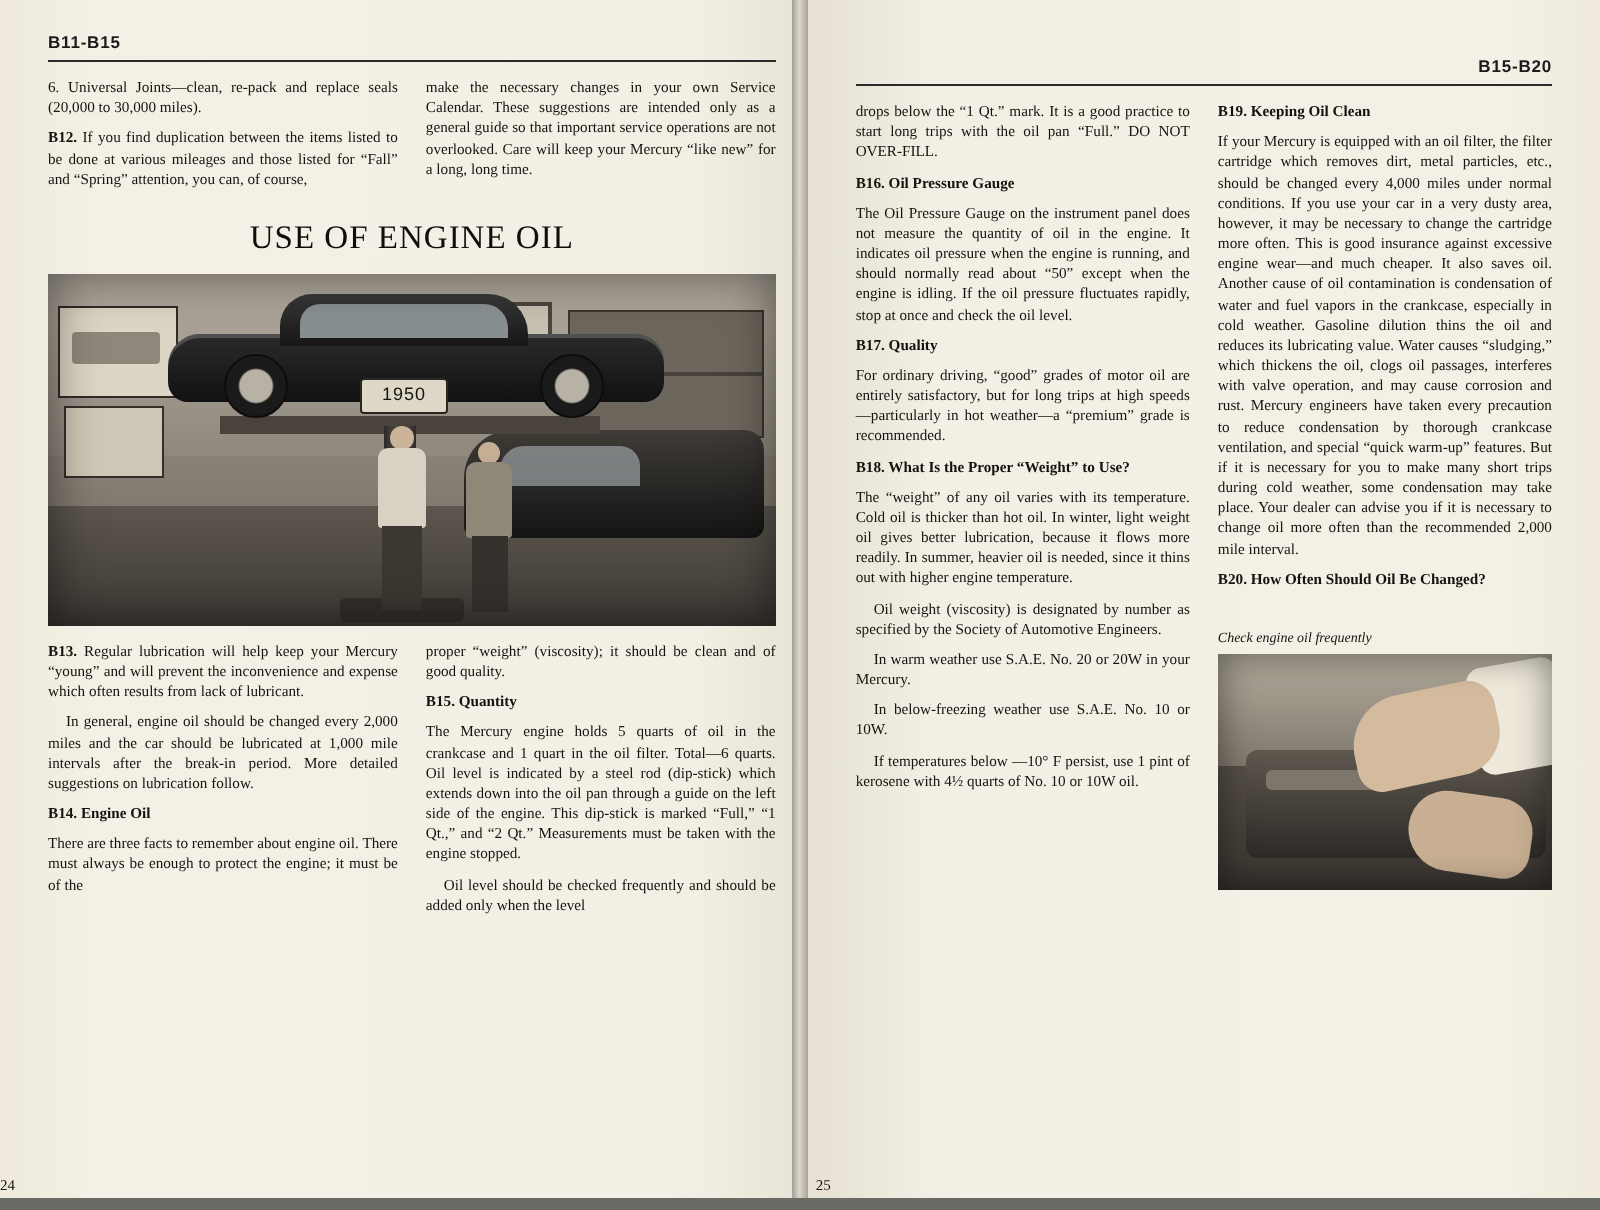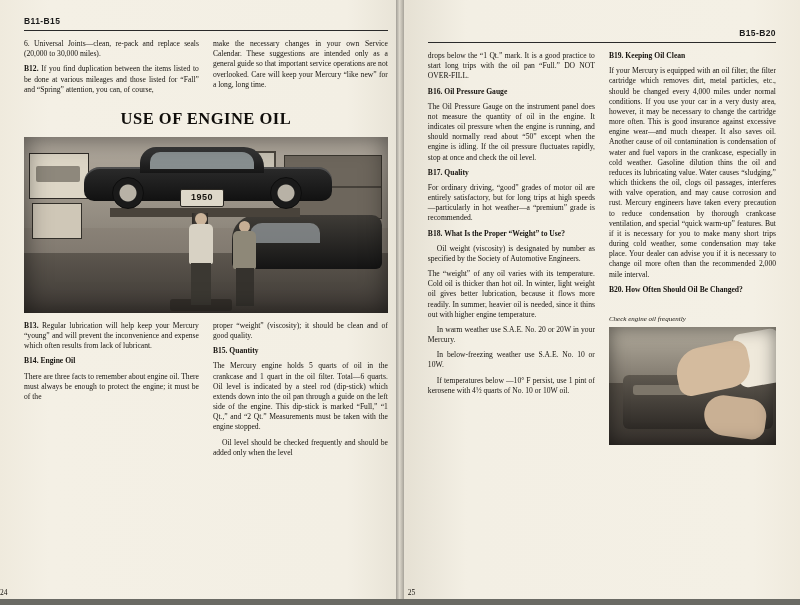--- a/index.html
+++ b/index.html
@@ -66,21 +66,21 @@
     margin: 0 0 5px 0;
     color: #16130f;
     text-indent: 0;
   }
   p.body.ind { text-indent: 9px; }
   .runhead {
     font-weight: bold;
   }
   .section-title {
     font-family: "Liberation Serif", serif;
-    font-weight: bold;
+    font-weight: normal;
     font-size: 16.5px;
     text-align: center;
     letter-spacing: 0.5px;
     margin: 9px 0 8px 0;
     color: #100e0b;
   }
   .photo {
     width: 100%;
     height: 176px;
     margin: 0 0 8px 0;
@@ -198,21 +198,21 @@
     position: absolute; bottom: 0; width: 30px; height: 30px; border-radius: 50%;
     background: radial-gradient(circle at 50% 50%, #b8b2a6 0 8px, #1a1a1a 9px 15px);
     border: 1px solid #0d0d0d;
   }
   .scene .wheel.w1 { left: 28px; }
   .scene .wheel.w2 { left: 186px; }
   .scene .plate {
     position: absolute; left: 96px; bottom: 2px; width: 42px; height: 16px;
     background: #ded8c9; border: 1px solid #2a2722; border-radius: 2px;
     color: #16140f; font-family: "Liberation Sans", sans-serif;
-    font-size: 9px; font-weight: bold; text-align: center; line-height: 15px;
+    font-size: 9px; font-weight: normal; text-align: center; line-height: 15px;
     letter-spacing: 0.5px;
   }
   .scene .car2 {
     position: absolute; right: 6px; bottom: 44px; width: 150px; height: 54px;
     background: linear-gradient(to bottom, #3f3c37, #141414);
     border-radius: 24px 10px 6px 6px;
   }
   .scene .car2:after {
     content:""; position:absolute; left:18px; top:8px; width:70px; height:20px;
     background:#8f9496; border-radius: 12px 10px 0 0; opacity:0.8;
@@ -346,20 +346,21 @@
           <div class="torso"></div>
           <div class="legs"></div>
         </div>
         <div class="vignette"></div>
       </div>
     </div>
 
     <div class="cols">
       <div class="col">
         <p class="body"><span class="runhead">B13.</span><span> Regular lubrication will help keep your Mercury “young” and will prevent the inconvenience and expense which often results from lack of lubricant.</span></p>
+        <p class="body ind">In general, engine oil should be changed every 2,000 miles and the car should be lubricated at 1,000 mile intervals after the break-in period. More detailed suggestions on lubrication follow.</p>
         <p class="body"><span class="runhead">B14. Engine Oil</span></p>
         <p class="body">There are three facts to remember about engine oil. There must always be enough to protect the engine; it must be of the</p>
       </div>
       <div class="col">
         <p class="body">proper “weight” (viscosity); it should be clean and of good quality.</p>
         <p class="body"><span class="runhead">B15. Quantity</span></p>
         <p class="body">The Mercury engine holds 5 quarts of oil in the crankcase and 1 quart in the oil filter. Total—6 quarts. Oil level is indicated by a steel rod (dip-stick) which extends down into the oil pan through a guide on the left side of the engine. This dip-stick is marked “Full,” “1 Qt.,” and “2 Qt.” Measurements must be taken with the engine stopped.</p>
         <p class="body ind">Oil level should be checked frequently and should be added only when the level</p>
       </div>
     </div>
@@ -372,22 +373,22 @@
     <div class="rule"></div>
 
     <div class="cols">
       <div class="col">
         <p class="body">drops below the “1 Qt.” mark. It is a good practice to start long trips with the oil pan “Full.” DO NOT OVER-FILL.</p>
         <p class="body"><span class="runhead">B16. Oil Pressure Gauge</span></p>
         <p class="body">The Oil Pressure Gauge on the instrument panel does not measure the quantity of oil in the engine. It indicates oil pressure when the engine is running, and should normally read about “50” except when the engine is idling. If the oil pressure fluctuates rapidly, stop at once and check the oil level.</p>
         <p class="body"><span class="runhead">B17. Quality</span></p>
         <p class="body">For ordinary driving, “good” grades of motor oil are entirely satisfactory, but for long trips at high speeds—particularly in hot weather—a “premium” grade is recommended.</p>
         <p class="body"><span class="runhead">B18. What Is the Proper “Weight” to Use?</span></p>
+        <p class="body">The “weight” of any oil varies with its temperature. Cold oil is thicker than hot oil. In winter, light weight oil gives better lubrication, because it flows more readily. In summer, heavier oil is needed, since it thins out with higher engine temperature.</p>
         <p class="body ind">Oil weight (viscosity) is designated by number as specified by the Society of Automotive Engineers.</p>
-        <p class="body">The “weight” of any oil varies with its temperature. Cold oil is thicker than hot oil. In winter, light weight oil gives better lubrication, because it flows more readily. In summer, heavier oil is needed, since it thins out with higher engine temperature.</p>
         <p class="body ind">In warm weather use S.A.E. No. 20 or 20W in your Mercury.</p>
         <p class="body ind">In below-freezing weather use S.A.E. No. 10 or 10W.</p>
         <p class="body ind">If temperatures below —10° F persist, use 1 pint of kerosene with 4½ quarts of No. 10 or 10W oil.</p>
       </div>
       <div class="col">
         <p class="body"><span class="runhead">B19. Keeping Oil Clean</span></p>
         <p class="body">If your Mercury is equipped with an oil filter, the filter cartridge which removes dirt, metal particles, etc., should be changed every 4,000 miles under normal conditions. If you use your car in a very dusty area, however, it may be necessary to change the cartridge more often. This is good insurance against excessive engine wear—and much cheaper. It also saves oil. Another cause of oil contamination is condensation of water and fuel vapors in the crankcase, especially in cold weather. Gasoline dilution thins the oil and reduces its lubricating value. Water causes “sludging,” which thickens the oil, clogs oil passages, interferes with valve operation, and may cause corrosion and rust. Mercury engineers have taken every precaution to reduce condensation by thorough crankcase ventilation, and special “quick warm-up” features. But if it is necessary for you to make many short trips during cold weather, some condensation may take place. Your dealer can advise you if it is necessary to change oil more often than the recommended 2,000 mile interval.</p>
         <p class="body"><span class="runhead">B20. How Often Should Oil Be Changed?</span></p>
         <div class="caption">Check engine oil frequently</div>
         <div class="photo small">

